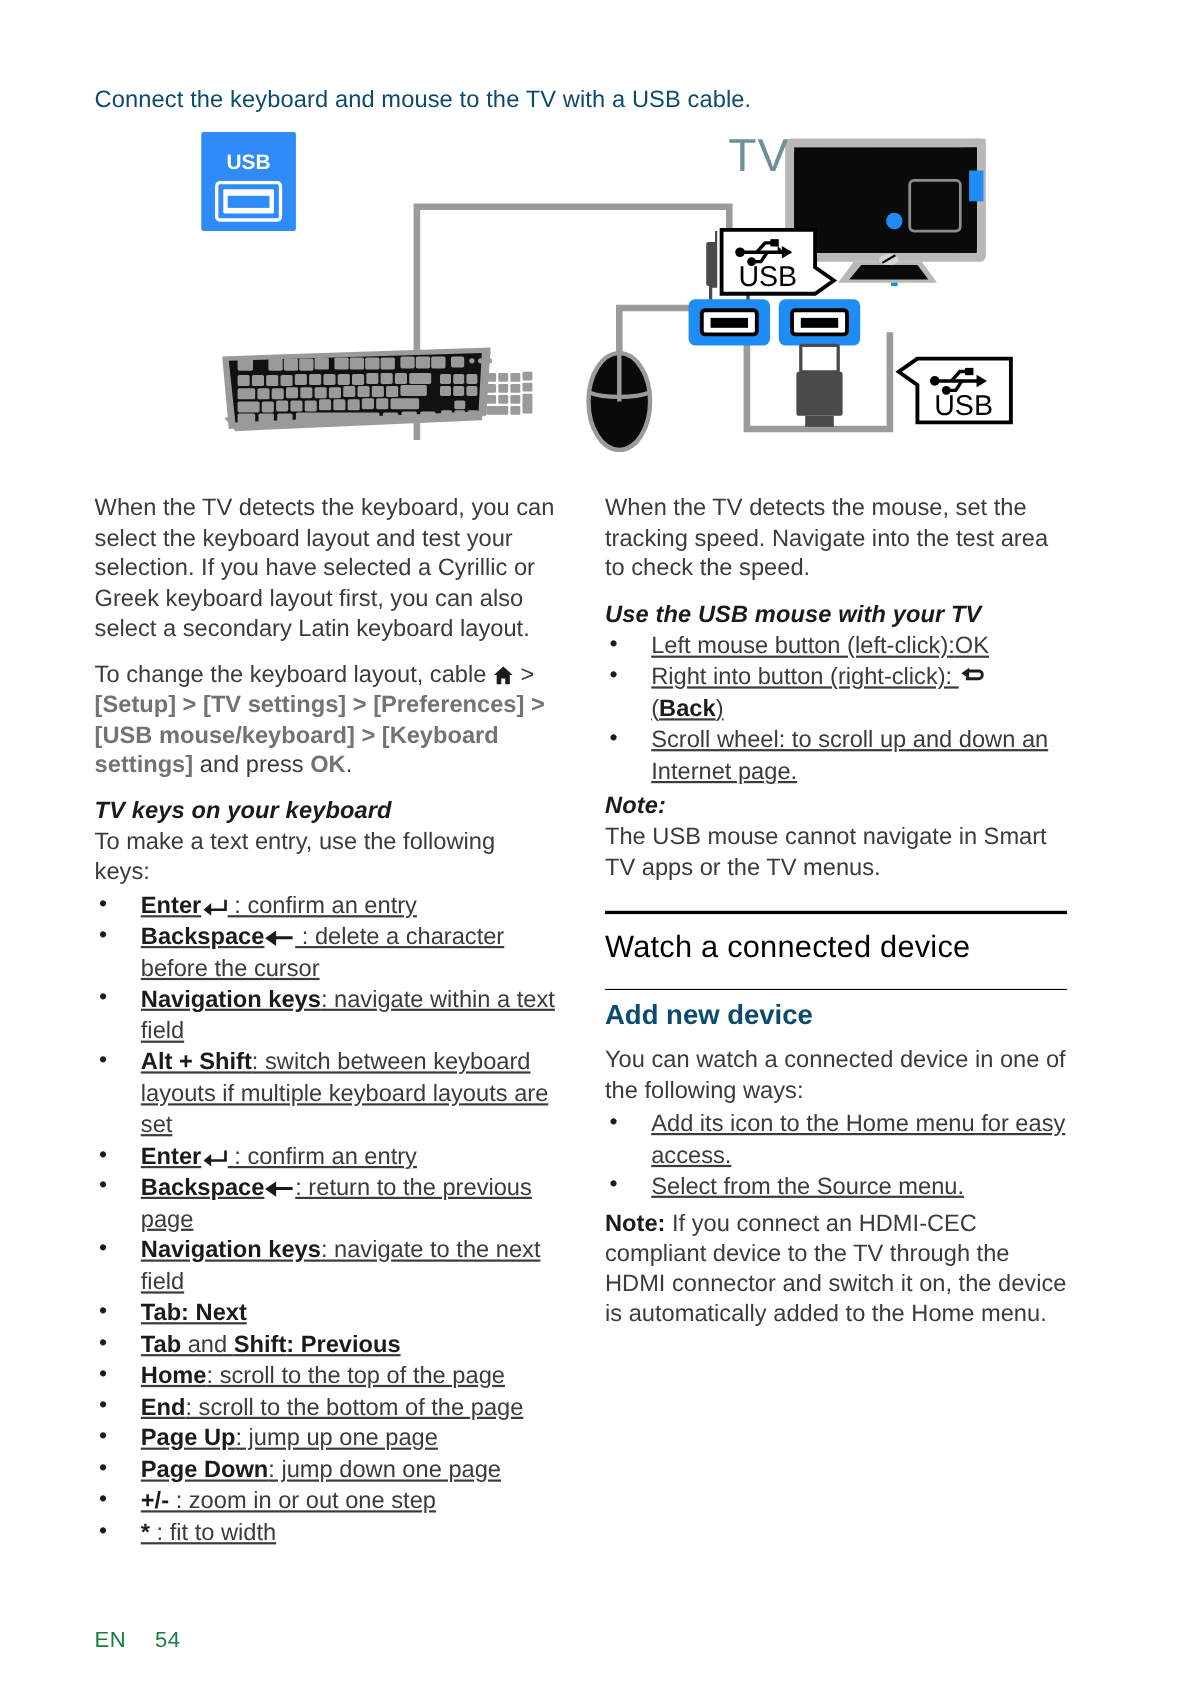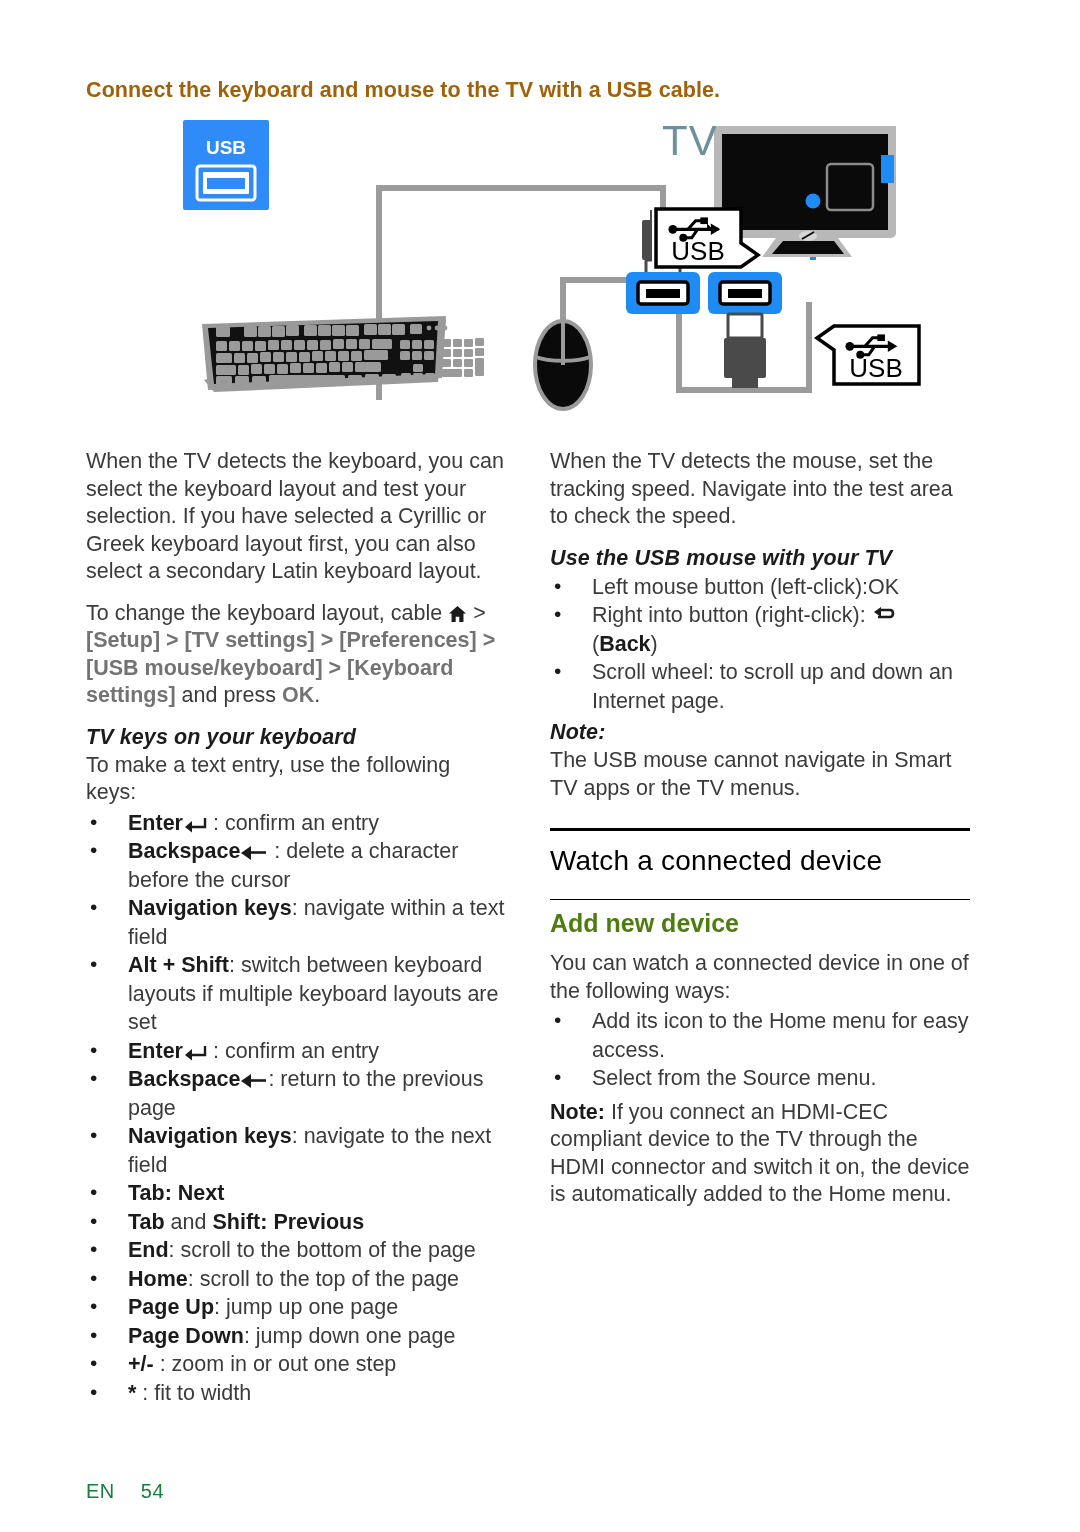--- a/index.html
+++ b/index.html
@@ -22,22 +22,22 @@
   }
 
   
   .intro {
     position: absolute;
     left: 86px;
     top: 76px;
     width: 880px;
     font-size: 21.5px;
     line-height: 29px;
-    color: #a16207;
-    font-weight: 700;
+    color: #0c4a6e;
+    font-weight: 400;
     letter-spacing: .1px;
   }
 
   
   .figure {
     position: absolute;
     left: 86px;
     top: 110px;
     width: 930px;
     height: 310px;
@@ -85,34 +85,35 @@
   }
   .sub-head {
     border-top: 1.6px solid #000;
     margin: 16px 0 0 0;
     padding-top: 7px;
   }
   .sub-head .t {
     font-size: 25px;
     line-height: 33px;
     font-weight: 700;
-    color: #4d7c0f;
+    color: #0c4a6e;
   }
 
   
   ul.b {
     list-style: none;
     margin: 0;
     padding: 0;
   }
   ul.b > li {
     position: relative;
     padding-left: 42px;
     margin: 0 0 0 0;
     line-height: 28.5px;
+    text-decoration: underline;
   }
   ul.b > li::before {
     content: "\2022";
     position: absolute;
     left: 4px;
     top: -1px;
     font-size: 21px;
     color: #1b1b1b;
   }
   .k { font-weight: 700; color: #1b1b1b; }
@@ -414,24 +415,24 @@
       <li>
         <span class="k">Navigation keys</span><span>: navigate to the next field</span>
       </li>
       <li>
         <span class="k">Tab</span><span class="k">: Next</span>
       </li>
       <li>
         <span class="k">Tab</span><span> and </span><span class="k">Shift</span><span class="k">: Previous</span>
       </li>
       <li>
+        <span class="k">Home</span><span>: scroll to the top of the page</span>
+      </li>
+      <li>
         <span class="k">End</span><span>: scroll to the bottom of the page</span>
-      </li>
-      <li>
-        <span class="k">Home</span><span>: scroll to the top of the page</span>
       </li>
       <li>
         <span class="k">Page Up</span><span>: jump up one page</span>
       </li>
       <li>
         <span class="k">Page Down</span><span>: jump down one page</span>
       </li>
       <li>
         <span class="k">+/-</span><span> : zoom in or out one step</span>
       </li>

